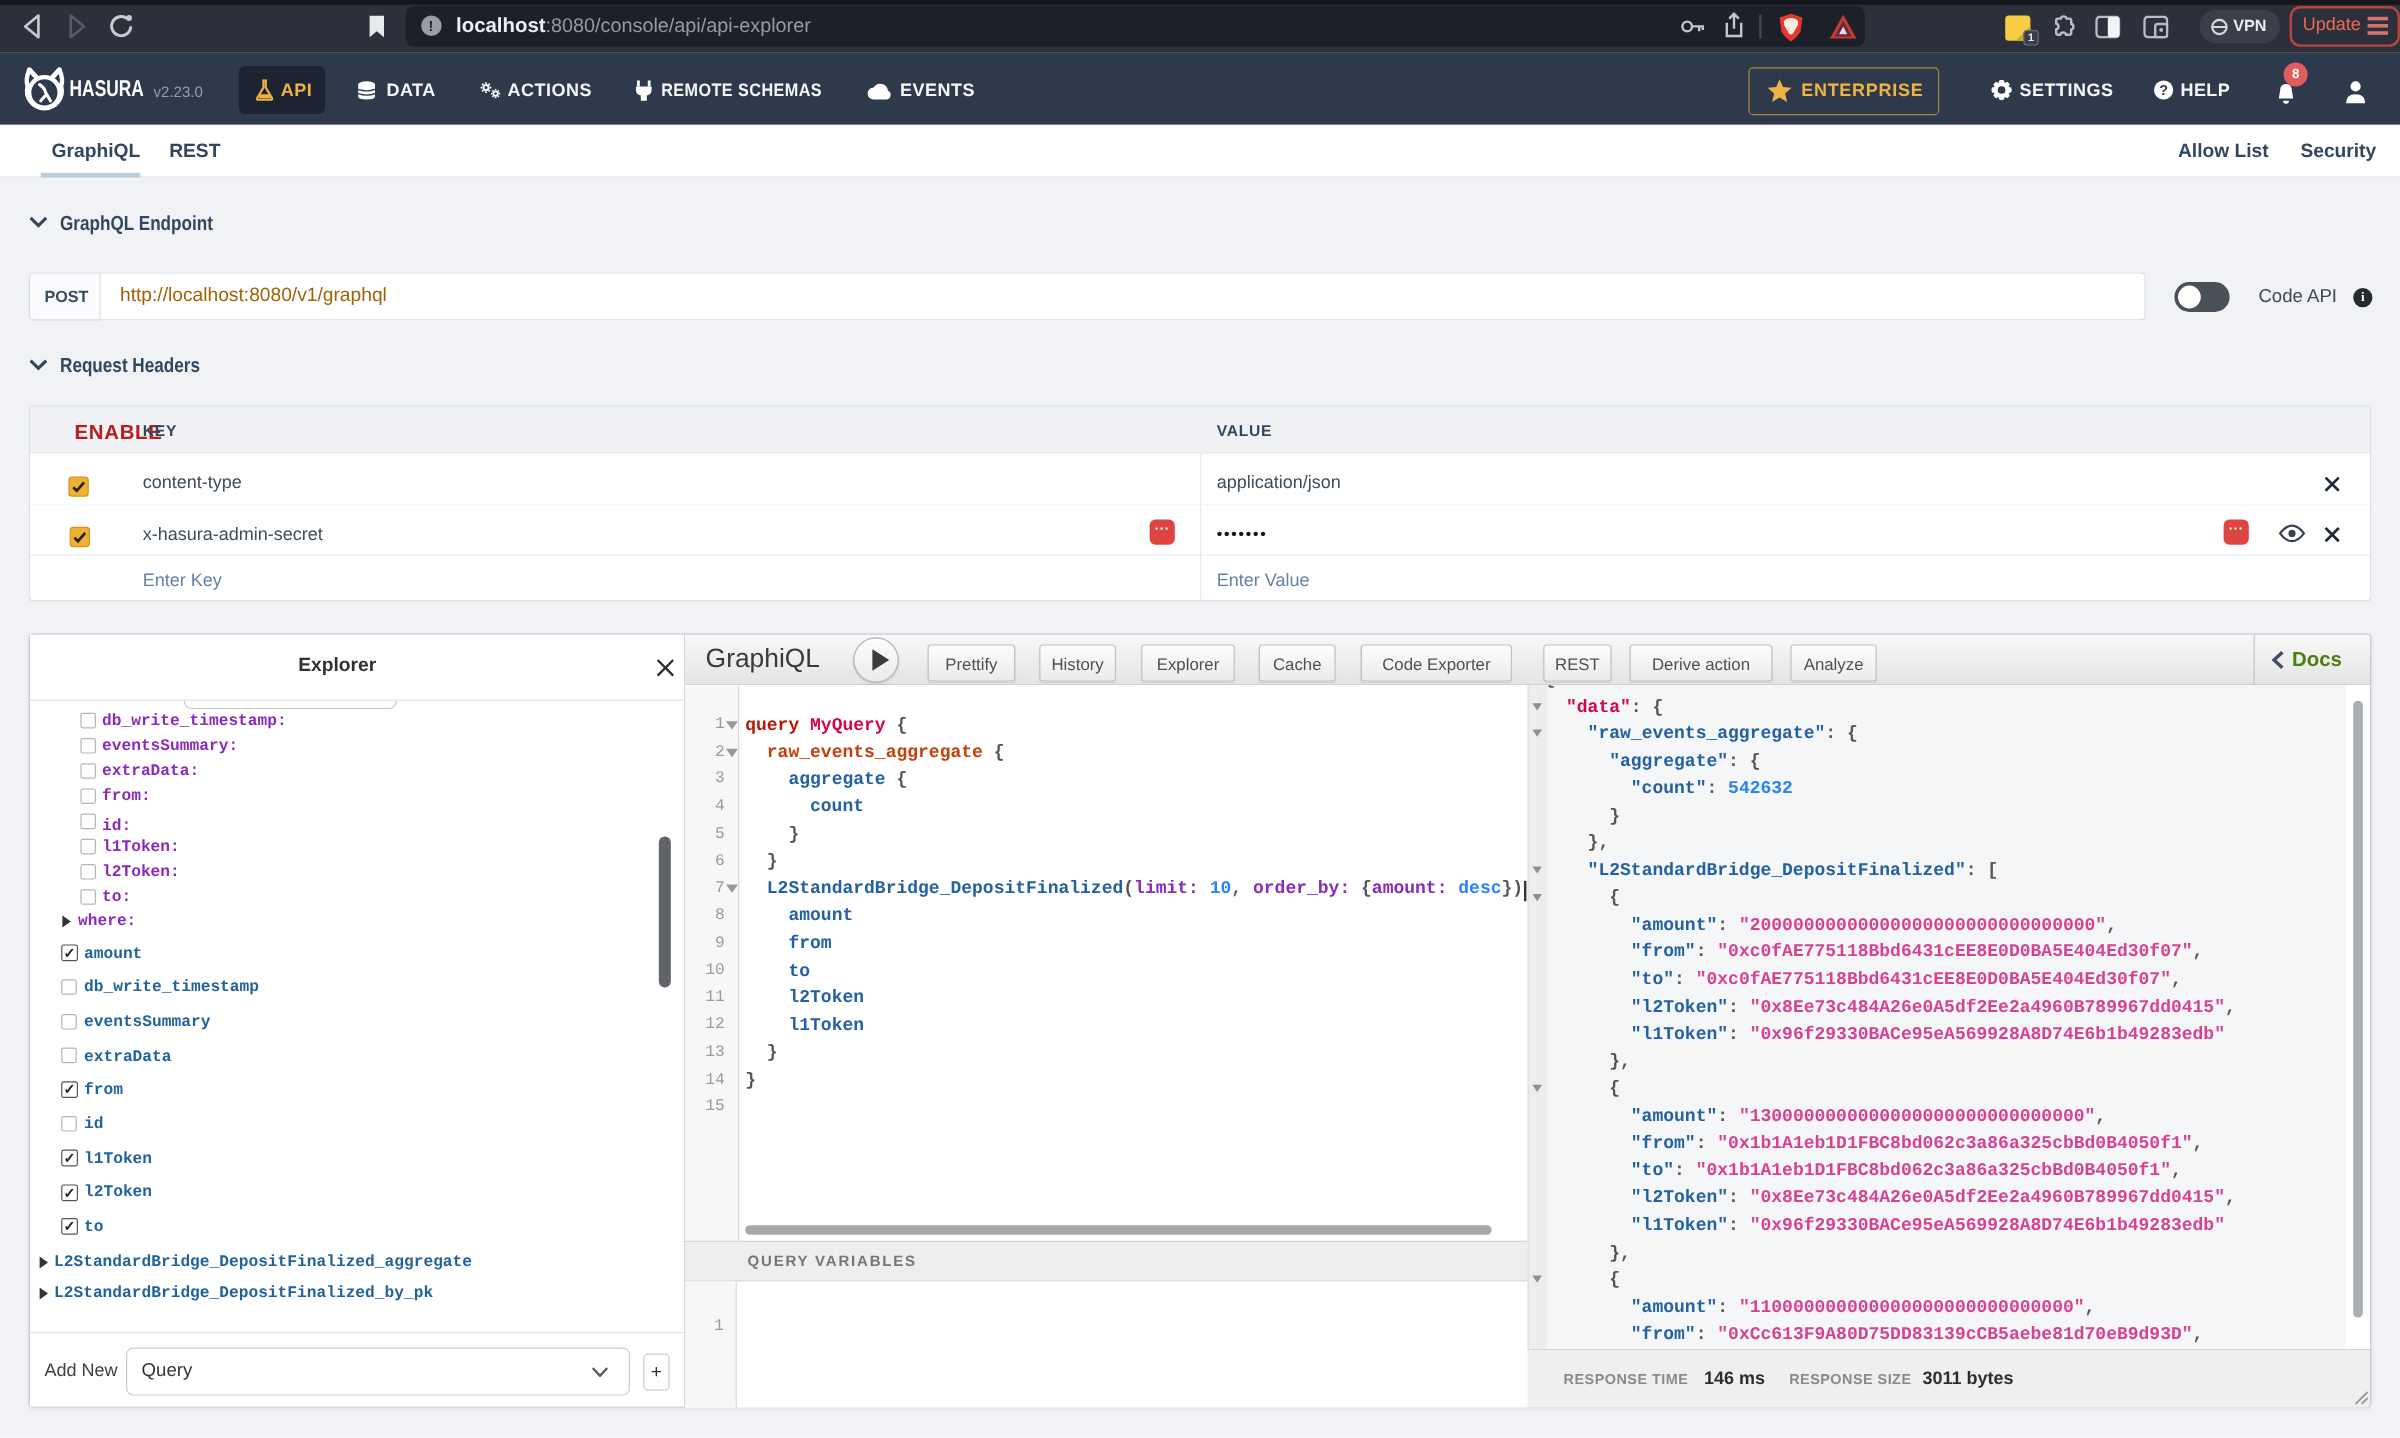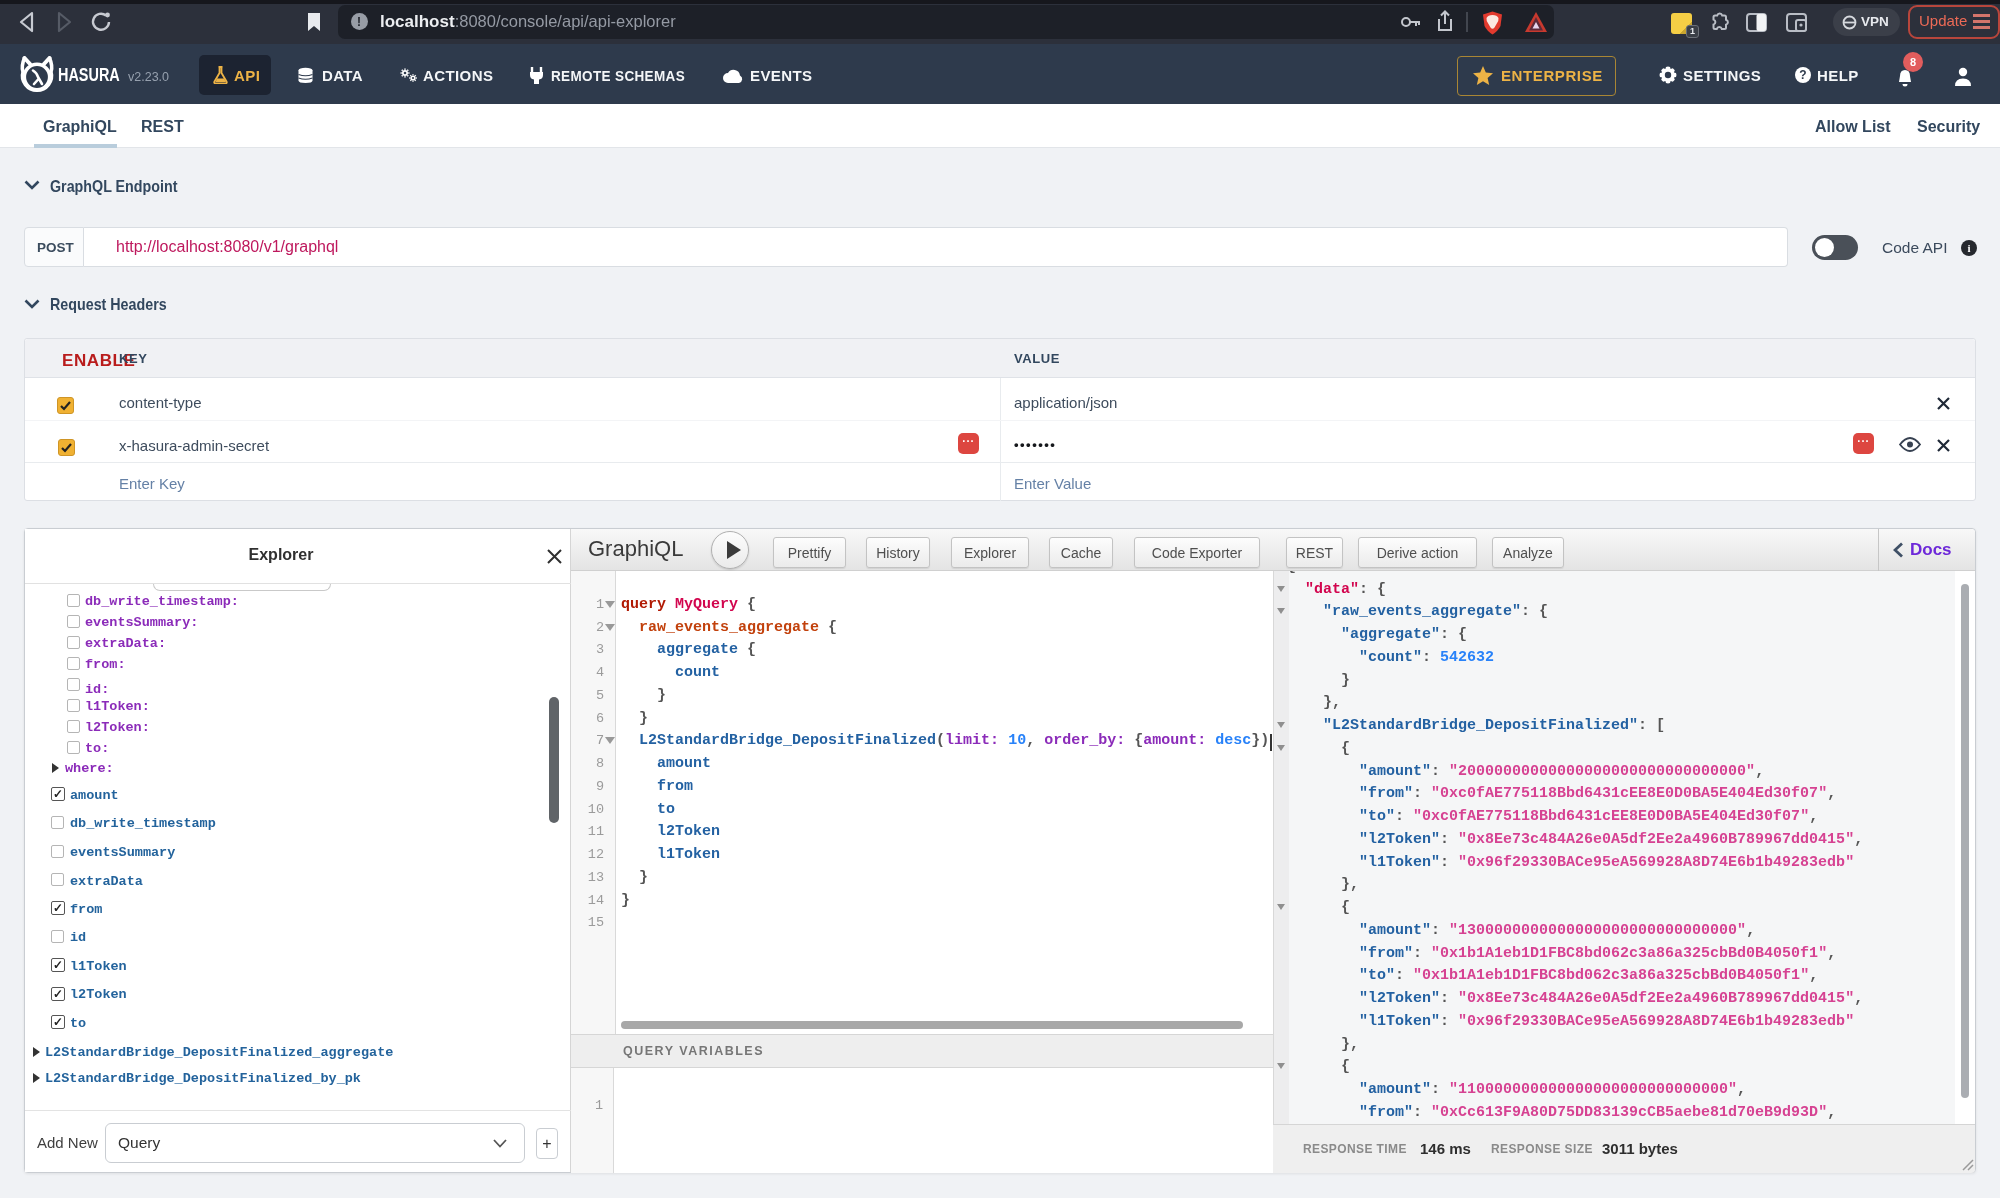--- a/index.html
+++ b/index.html
@@ -184,21 +184,21 @@
 <div class="ab" style="left:1917px;top:118px;font-size:16px;font-weight:bold;color:#32475e;">Security</div>
 
 
 <svg class="ab" style="left:24px;top:180px;" width="16" height="11">
     <path d="M1.5 1.5 L8 8 L14.5 1.5" fill="none" stroke="#32475e" stroke-width="2.6"></path>
   </svg>
 <div class="ab" style="left:50px;top:177px;font-size:17px;font-weight:bold;color:#32475e;transform:scaleX(0.84);transform-origin:left;">GraphQL Endpoint</div>
 <div class="ab" style="left:24px;top:227px;width:60px;height:40px;background:#fafbfc;border:1px solid #d9dde2;border-radius:4px 0 0 4px;"></div>
 <div class="ab" style="left:37px;top:240px;font-size:13.5px;font-weight:bold;color:#3b4c5e;">POST</div>
 <div class="ab" style="left:84px;top:227px;width:1704px;height:40px;background:#fff;border:1px solid #d9dde2;border-left:none;border-radius:0 4px 4px 0;"></div>
-<div class="ab" style="left:116px;top:238px;font-size:16px;color:#be185d;">http://localhost:8080/v1/graphql</div>
+<div class="ab" style="left:100px;top:238px;font-size:16px;color:#a16207;">http://localhost:8080/v1/graphql</div>
 
 <div class="ab" style="left:1812px;top:235px;width:46px;height:25px;background:#4a5058;border-radius:13px;"></div>
 <div class="ab" style="left:1815px;top:238px;width:19px;height:19px;background:#fff;border-radius:50%;"></div>
 <div class="ab" style="left:1882px;top:239px;font-size:15.5px;color:#3b4a5c;">Code API</div>
 <div class="ab" style="left:1961px;top:240px;width:16px;height:16px;border-radius:50%;background:#26292e;color:#fff;font-size:11px;font-weight:bold;text-align:center;line-height:16px;font-family:'Liberation Serif',serif;">i</div>
 
 
 <svg class="ab" style="left:24px;top:299px;" width="16" height="11">
     <path d="M1.5 1.5 L8 8 L14.5 1.5" fill="none" stroke="#32475e" stroke-width="2.6"></path>
   </svg>
@@ -298,21 +298,21 @@
 <div class="gq-btn" style="left:951px;width:78px;">Explorer</div>
 <div class="gq-btn" style="left:1049px;width:64px;">Cache</div>
 <div class="gq-btn" style="left:1134px;width:126px;">Code Exporter</div>
 <div class="gq-btn" style="left:1286px;width:57px;">REST</div>
 <div class="gq-btn" style="left:1358px;width:119px;">Derive action</div>
 <div class="gq-btn" style="left:1492px;width:72px;">Analyze</div>
 <div class="ab" style="left:1878px;top:529px;width:1px;height:42px;background:#c6c6c6;"></div>
 <svg class="ab" style="left:1893px;top:542px;" width="11" height="16">
     <path d="M9 1.5 L2 8 L9 14.5" fill="none" stroke="#3f5066" stroke-width="2.8"></path>
   </svg>
-<div class="ab" style="left:1910px;top:540px;font-size:17px;font-weight:bold;color:#6d28d9;">Docs</div>
+<div class="ab" style="left:1910px;top:540px;font-size:17px;font-weight:bold;color:#4d7c0f;">Docs</div>
 
 
 <div class="ab" style="left:571px;top:571px;width:702px;height:463px;background:#fff;overflow:hidden;">
   <div class="ab" style="left:0;top:0;width:45px;height:463px;background:#f7f7f7;border-right:1px solid #d9d9d9;"></div>
 </div>
 
 <div id="gutter">
     <div class="ab mono" style="right:1396px;top:597px;font-size:13.5px;color:#9b9b9b;">1</div>
     <div class="ab mono" style="right:1396px;top:619.74px;font-size:13.5px;color:#9b9b9b;">2</div>
     <div class="ab mono" style="right:1396px;top:642.48px;font-size:13.5px;color:#9b9b9b;">3</div>

